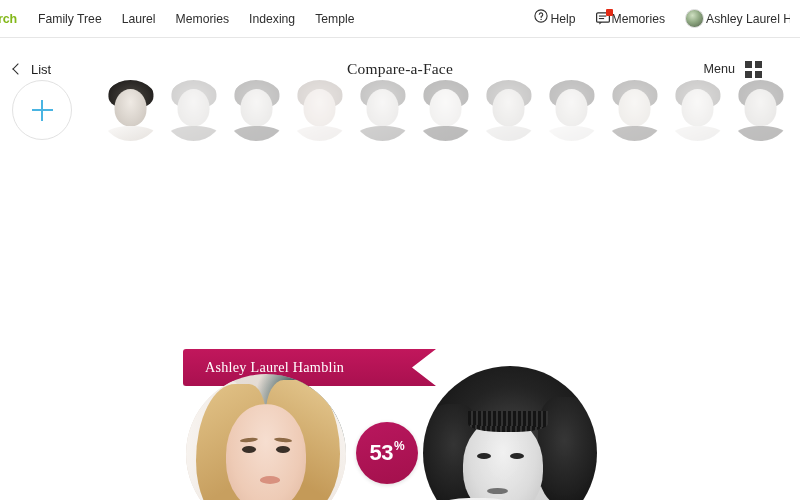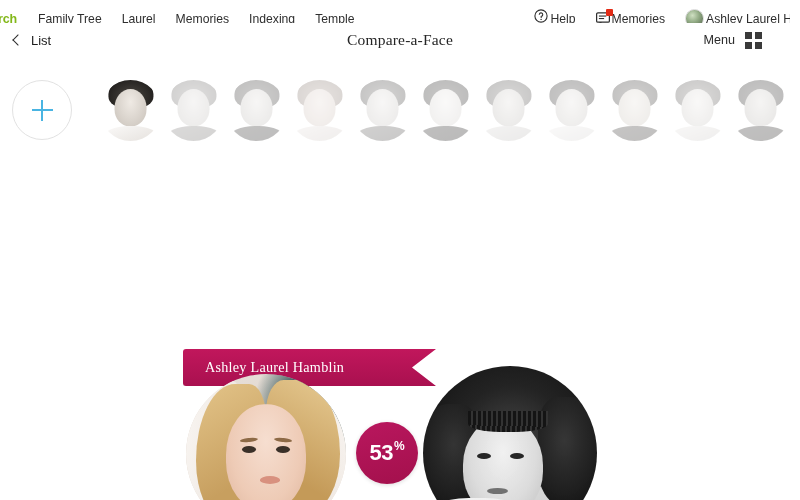--- a/index.html
+++ b/index.html
@@ -45,21 +45,21 @@
   }
   .user-avatar {
     width: 19px; height: 19px; border-radius: 50%;
     background: radial-gradient(circle at 38% 32%, #cfe0c2 0%, #8fa882 45%, #4f5f48 100%);
     flex: 0 0 19px; border: 1px solid #d9d9d9;
   }
   .user-name { max-width: 84px; overflow: hidden; }
 
   
   .sub-header {
-    position: absolute; top: 23px; left: 0;
+    position: absolute; top: 52px; left: 0;
     width: 800px; height: 34px;
     display: flex; align-items: center;
     background: #fff;
   }
   .back-link {
     display: flex; align-items: center; gap: 9px;
     margin-left: 14px; font-size: 13px; color: #1d1d1d; text-decoration: none;
   }
   .chev-left {
     width: 8px; height: 8px;

